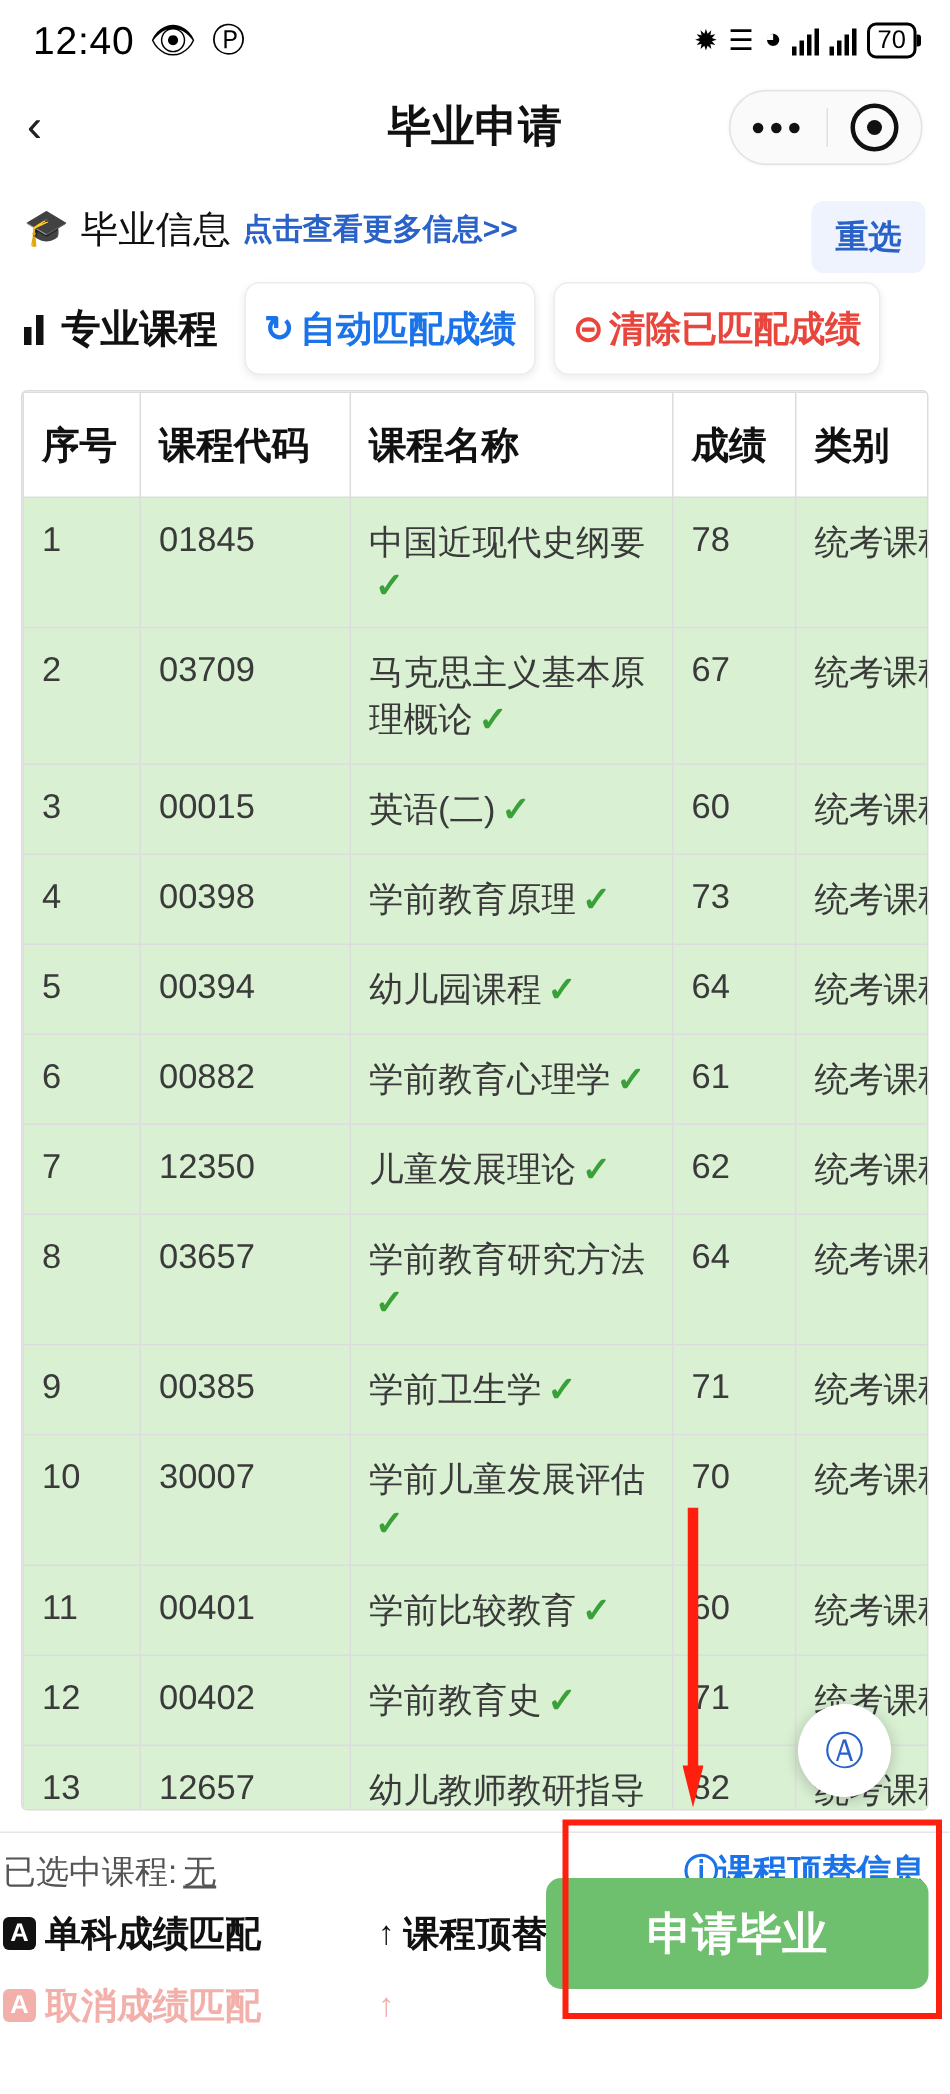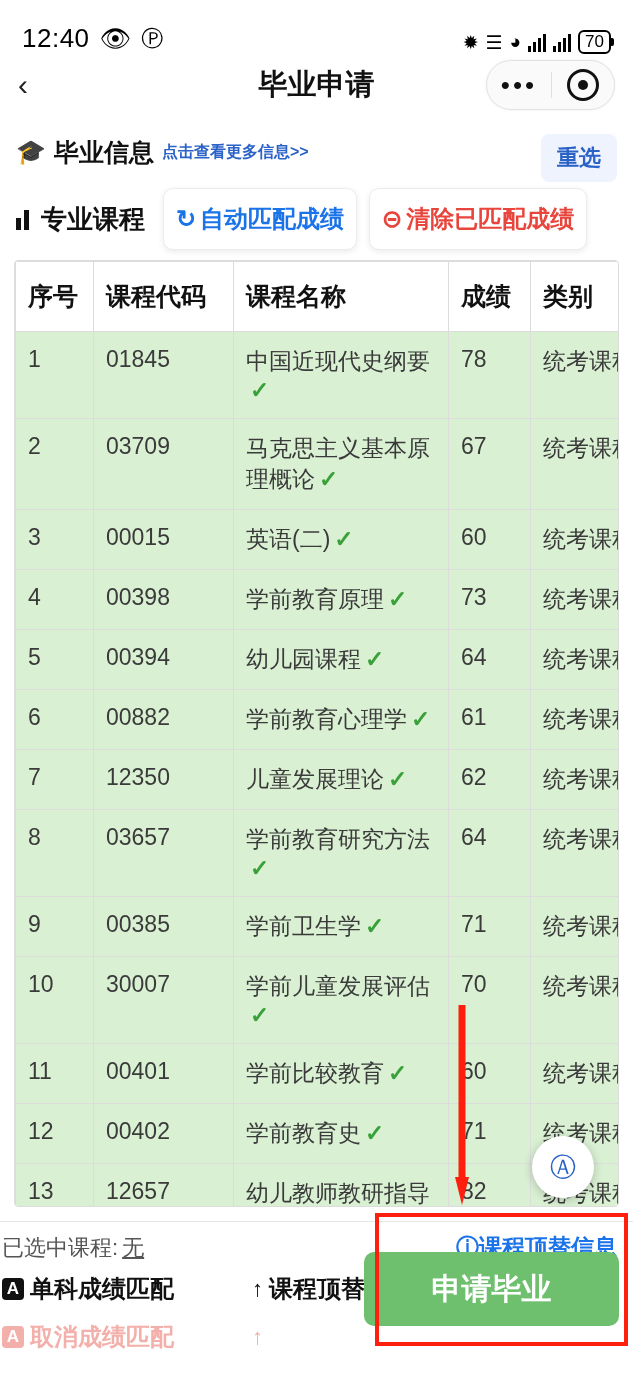--- a/index.html
+++ b/index.html
@@ -13,21 +13,21 @@
     font-family: "Liberation Sans", sans-serif;
     color: #1a1a1a;
     position: relative;
     overflow: hidden;
   }
 
   
   .status-bar {
     height: 54px;
     display: flex;
-    align-items: flex-end;
+    align-items: center;
     justify-content: space-between;
     padding: 0 22px;
     box-sizing: border-box;
     font-size: 25px;
     color: #000;
   }
   .status-left {
     display: flex;
     align-items: center;
     gap: 10px;
@@ -152,25 +152,25 @@
     display: flex;
     align-items: center;
     padding: 6px 16px 0 16px;
     gap: 8px;
   }
   .cap-icon {
     font-size: 24px;
   }
   .grad-title {
     font-size: 25px;
-    font-weight: bold;
+    font-weight: normal;
     color: #111;
   }
   .grad-link {
-    font-size: 16px;
+    font-size: 20px;
     font-weight: bold;
     color: #2a62c8;
   }
   .reselect-btn {
     margin-left: auto;
     margin-top: 12px;
     background: #eef3fd;
     color: #2a62c8;
     font-size: 22px;
     font-weight: bold;

